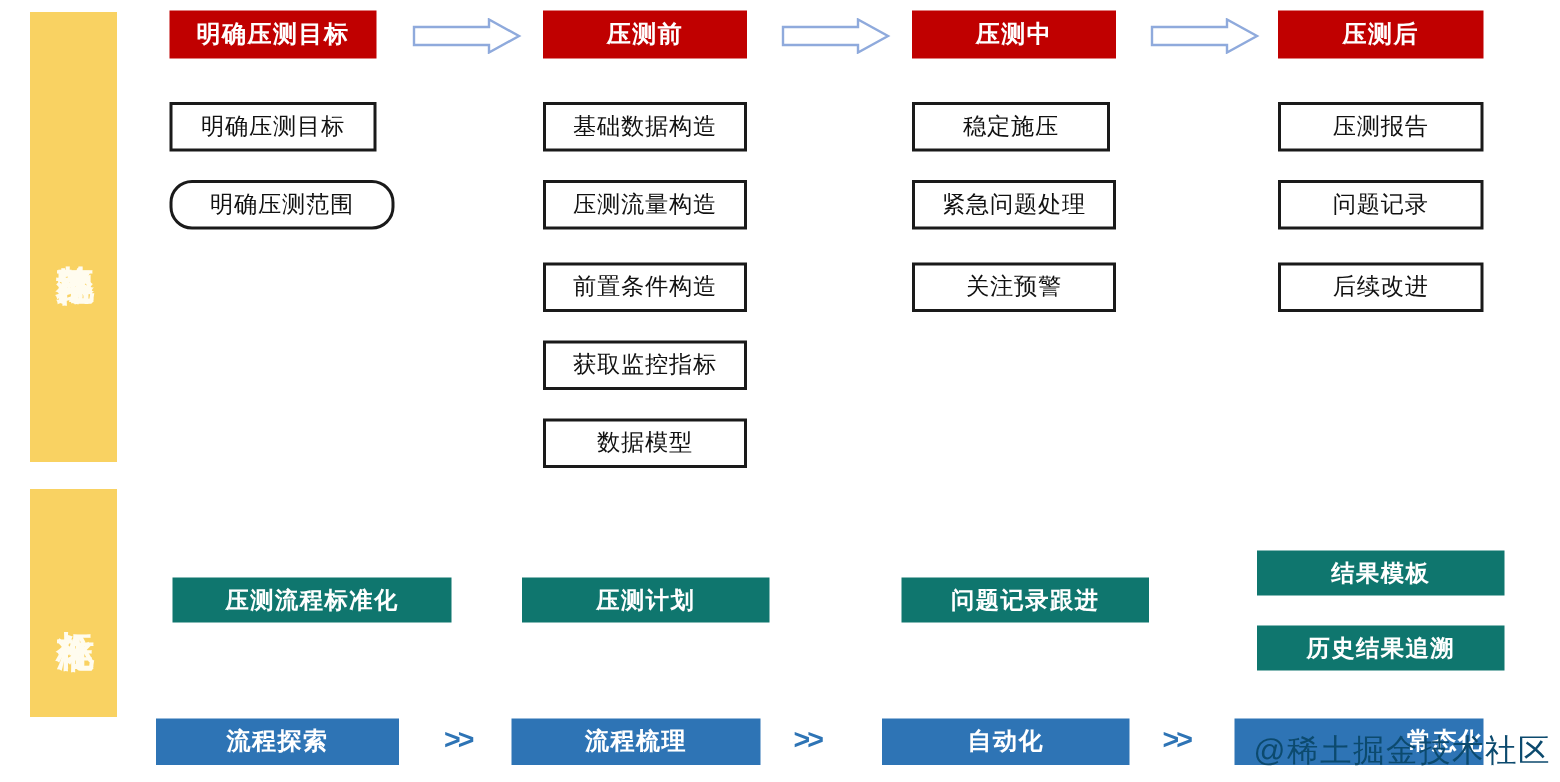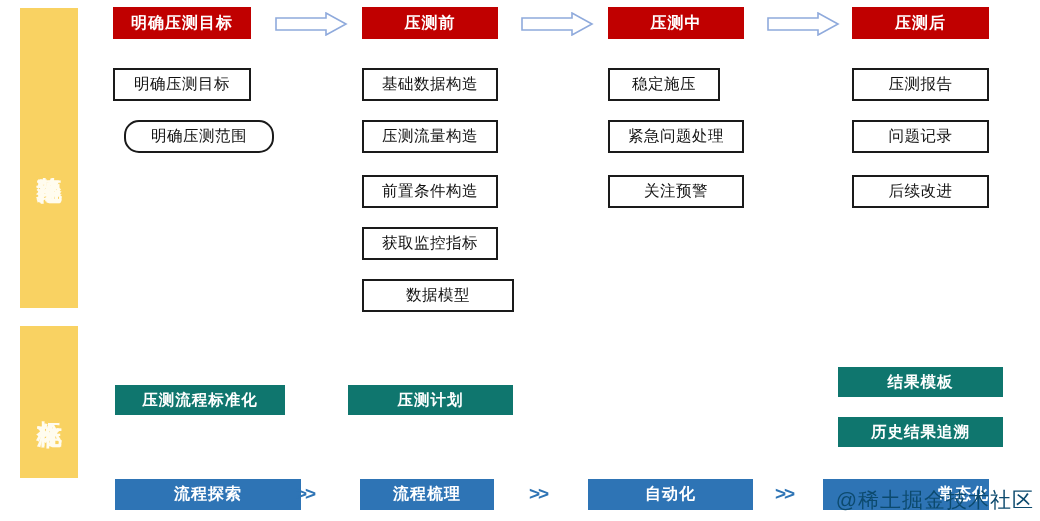--- a/index.html
+++ b/index.html
@@ -165,81 +165,84 @@
   </div>
   <div class="arrow" style="left:766px;">
     <svg width="74" height="24" viewBox="0 0 74 24">
       <polygon points="2,6 52,6 52,1 72,12 52,23 52,18 2,18" fill="#ffffff" stroke="#8FAADC" stroke-width="1.6"></polygon>
     </svg>
   </div>
 
   <div class="task-box" style="left:113px; top:68px;  width:138px;">
     <span>明确压测目标</span>
   </div>
-  <div class="task-box" style="left:124px; top:120px; width:150px;border-radius:15px;">
+  <div class="task-box" style="left:113px; top:120px; width:150px;border-radius:15px;">
     <span>明确压测范围</span>
   </div>
 
   <div class="task-box" style="left:362px; top:68px;  width:136px;">
     <span>基础数据构造</span>
   </div>
   <div class="task-box" style="left:362px; top:120px; width:136px;">
     <span>压测流量构造</span>
   </div>
   <div class="task-box" style="left:362px; top:175px; width:136px;">
     <span>前置条件构造</span>
   </div>
   <div class="task-box" style="left:362px; top:227px; width:136px;">
     <span>获取监控指标</span>
   </div>
-  <div class="task-box" style="left:362px; top:279px; width:152px;">
+  <div class="task-box" style="left:362px; top:279px; width:136px;">
     <span>数据模型</span>
   </div>
 
-  <div class="task-box" style="left:608px; top:68px;  width:112px;">
+  <div class="task-box" style="left:608px; top:68px;  width:132px;">
     <span>稳定施压</span>
   </div>
   <div class="task-box" style="left:608px; top:120px; width:136px;">
     <span>紧急问题处理</span>
   </div>
   <div class="task-box" style="left:608px; top:175px; width:136px;">
     <span>关注预警</span>
   </div>
 
   <div class="task-box" style="left:852px; top:68px;  width:137px;text-align:right;">
     <span>压测报告</span>
   </div>
   <div class="task-box" style="left:852px; top:120px; width:137px;">
     <span>问题记录</span>
   </div>
   <div class="task-box" style="left:852px; top:175px; width:137px;">
     <span>后续改进</span>
   </div>
 
-  <div class="std-box" style="left:115px; top:385px; width:170px;">
+  <div class="std-box" style="left:115px; top:385px; width:186px;">
     <span>压测流程标准化</span>
   </div>
   <div class="std-box" style="left:348px; top:385px; width:165px;">
     <span>压测计划</span>
   </div>
+  <div class="std-box" style="left:601px; top:385px; width:165px;">
+    <span>问题记录跟进</span>
+  </div>
   <div class="std-box" style="left:838px; top:367px; width:165px;">
     <span>结果模板</span>
   </div>
   <div class="std-box" style="left:838px; top:417px; width:165px;">
     <span>历史结果追溯</span>
   </div>
 
-  <div class="blue-box" style="left:115px; width:186px;">
+  <div class="blue-box" style="left:104px; width:162px;">
     <span>流程探索</span>
   </div>
   <div class="chev" style="left:296px;">
     <span>&gt;&gt;</span>
   </div>
 
-  <div class="blue-box" style="left:341px; width:134px;margin-left:19px;">
+  <div class="blue-box" style="left:341px; width:166px;">
     <span>流程梳理</span>
   </div>
   <div class="chev" style="left:775px;">
     <span>&gt;&gt;</span>
   </div>
 
   <div class="blue-box" style="left:588px; width:165px;">
     <span>自动化</span>
   </div>
   <div class="chev" style="left:529px;">

